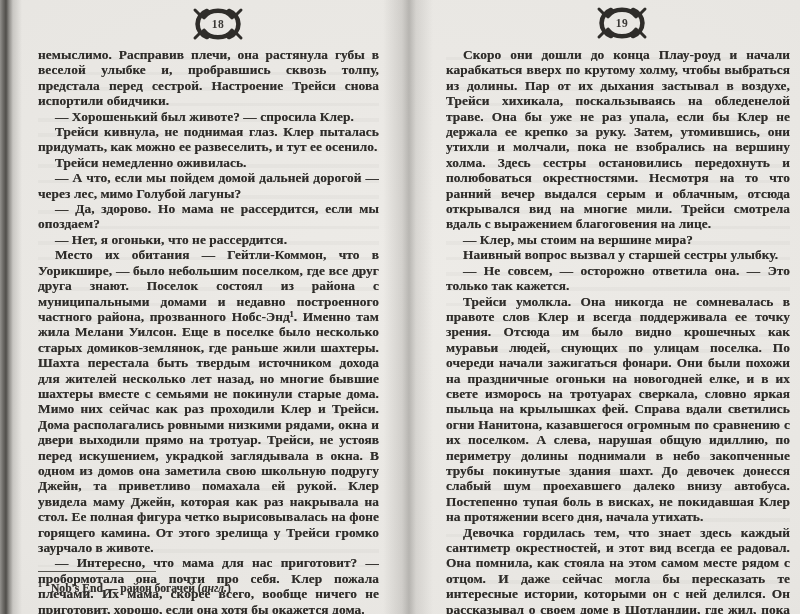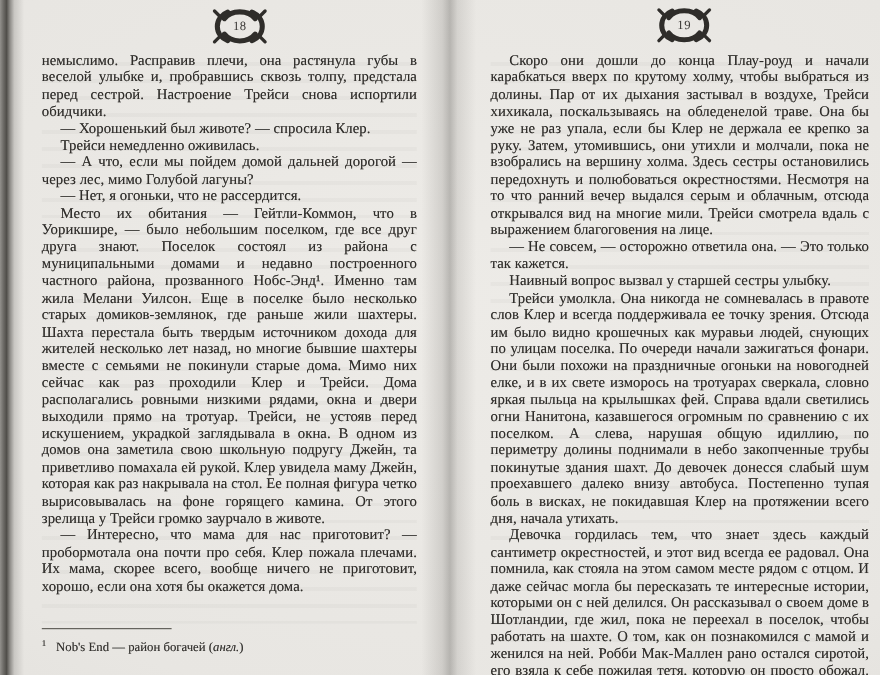--- a/index.html
+++ b/index.html
@@ -4,20 +4,21 @@
 <style>
   html,body{margin:0;padding:0;}
   body{
     width:800px;height:614px;overflow:hidden;position:relative;
     font-family:"Liberation Serif","DejaVu Serif",serif;
     background:#d9d7d4;
   }
   .spread{position:absolute;inset:0;
     background:
       radial-gradient(130% 110% at 52% 45%, #edebe7 0%, #e8e6e2 55%, #dfddd9 88%, #d6d4d0 100%);
+    font-weight: bold;
   }
   
   .edge-left{position:absolute;left:0;top:0;width:22px;height:614px;
     background:linear-gradient(90deg,#93918d 0px,#6e6c68 3px,#504e4a 6px,#8d8b87 9px,#c9c7c3 13px,rgba(233,231,227,0) 22px);
   }
   
   .gutter{position:absolute;left:383px;top:0;width:50px;height:614px;
     background:linear-gradient(90deg,rgba(90,88,84,0) 0%,rgba(105,102,98,.20) 38%,rgba(84,82,78,.34) 52%,rgba(105,102,98,.16) 66%,rgba(90,88,84,0) 100%);
   }
   .page{position:absolute;top:0;height:614px;}
@@ -75,22 +76,24 @@
           <path d="M48,11 L53,6" stroke-width="3"></path>
           <path d="M12,29 L7,34" stroke-width="3"></path>
           <path d="M48,29 L53,34" stroke-width="3"></path>
         </g>
       </svg>
       <span class="pnum">18</span>
     </div>
     <div class="body">
         <p>немыслимо. Расправив плечи, она растянула губы в веселой улыбке и, пробравшись сквозь толпу, предстала перед сестрой. Настроение Трейси снова испортили обидчики.</p>
         <p class="indent">— Хорошенький был животе? — спросила Клер.</p>
+        <p class="indent">Трейси кивнула, не поднимая глаз. Клер пыталась придумать, как можно ее развеселить, и тут ее осенило.</p>
         <p class="indent">Трейси немедленно оживилась.</p>
         <p class="indent">— А что, если мы пойдем домой дальней дорогой — через лес, мимо Голубой лагуны?</p>
+        <p class="indent">— Да, здорово. Но мама не рассердится, если мы опоздаем?</p>
         <p class="indent">— Нет, я огоньки, что не рассердится.</p>
         <p class="indent">Место их обитания — Гейтли-Коммон, что в Уорикшире, — было небольшим поселком, где все друг друга знают. Поселок состоял из района с муниципальными домами и недавно построенного частного района, прозванного Нобс-Энд¹. Именно там жила Мелани Уилсон. Еще в поселке было несколько старых домиков-землянок, где раньше жили шахтеры. Шахта перестала быть твердым источником дохода для жителей несколько лет назад, но многие бывшие шахтеры вместе с семьями не покинули старые дома. Мимо них сейчас как раз проходили Клер и Трейси. Дома располагались ровными низкими рядами, окна и двери выходили прямо на тротуар. Трейси, не устояв перед искушением, украдкой заглядывала в окна. В одном из домов она заметила свою школьную подругу Джейн, та приветливо помахала ей рукой. Клер увидела маму Джейн, которая как раз накрывала на стол. Ее полная фигура четко вырисовывалась на фоне горящего камина. От этого зрелища у Трейси громко заурчало в животе.</p>
         <p class="indent">— Интересно, что мама для нас приготовит? — пробормотала она почти про себя. Клер пожала плечами. Их мама, скорее всего, вообще ничего не приготовит, хорошо, если она хотя бы окажется дома.</p>
       </div>
     <div class="footnote-area">
       <div class="fn-rule"></div>
       <p class="fn-text"><sup>1</sup><span>Nob's End — район богачей (</span><i>англ.</i><span>)</span></p>
     </div>
     <div class="ghost" style="left:28px;top:47px;width:341px;height:520px;"></div>
   </section>
@@ -106,22 +109,23 @@
           <path d="M12,11 L7,6" stroke-width="3"></path>
           <path d="M48,11 L53,6" stroke-width="3"></path>
           <path d="M12,29 L7,34" stroke-width="3"></path>
           <path d="M48,29 L53,34" stroke-width="3"></path>
         </g>
       </svg>
       <span class="pnum">19</span>
     </div>
     <div class="body">
         <p class="indent">Скоро они дошли до конца Плау-роуд и начали карабкаться вверх по крутому холму, чтобы выбраться из долины. Пар от их дыхания застывал в воздухе, Трейси хихикала, поскальзываясь на обледенелой траве. Она бы уже не раз упала, если бы Клер не держала ее крепко за руку. Затем, утомившись, они утихли и молчали, пока не взобрались на вершину холма. Здесь сестры остановились передохнуть и полюбоваться окрестностями. Несмотря на то что ранний вечер выдался серым и облачным, отсюда открывался вид на многие мили. Трейси смотрела вдаль с выражением благоговения на лице.</p>
+        <p class="indent">— Клер, мы стоим на вершине мира?</p>
+        <p class="indent">Наивный вопрос вызвал у старшей сестры улыбку.</p>
         <p class="indent">— Не совсем, — осторожно ответила она. — Это только так кажется.</p>
-        <p class="indent">Наивный вопрос вызвал у старшей сестры улыбку.</p>
         <p class="indent">Трейси умолкла. Она никогда не сомневалась в правоте слов Клер и всегда поддерживала ее точку зрения. Отсюда им было видно крошечных как муравьи людей, снующих по улицам поселка. По очереди начали зажигаться фонари. Они были похожи на праздничные огоньки на новогодней елке, и в их свете изморось на тротуарах сверкала, словно яркая пыльца на крылышках фей. Справа вдали светились огни Нанитона, казавшегося огромным по сравнению с их поселком. А слева, нарушая общую идиллию, по периметру долины поднимали в небо закопченные трубы покинутые здания шахт. До девочек донесся слабый шум проехавшего далеко внизу автобуса. Постепенно тупая боль в висках, не покидавшая Клер на протяжении всего дня, начала утихать.</p>
         <p class="indent">Девочка гордилась тем, что знает здесь каждый сантиметр окрестностей, и этот вид всегда ее радовал. Она помнила, как стояла на этом самом месте рядом с отцом. И даже сейчас могла бы пересказать те интересные истории, которыми он с ней делился. Он рассказывал о своем доме в Шотландии, где жил, пока не переехал в поселок, чтобы работать на шахте. О том, как он познакомился с мамой и женился на ней. Робби Мак-Маллен рано остался сиротой, его взяла к себе пожилая тетя, которую он просто обожал. После ее смерти он приехал сюда в поисках работы.</p>
       </div>
     <div class="ghost" style="left:26px;top:47px;width:344px;height:548px;"></div>
   </section>
 
   <div class="gutter"></div>
 </div>
 
 </body></html>

